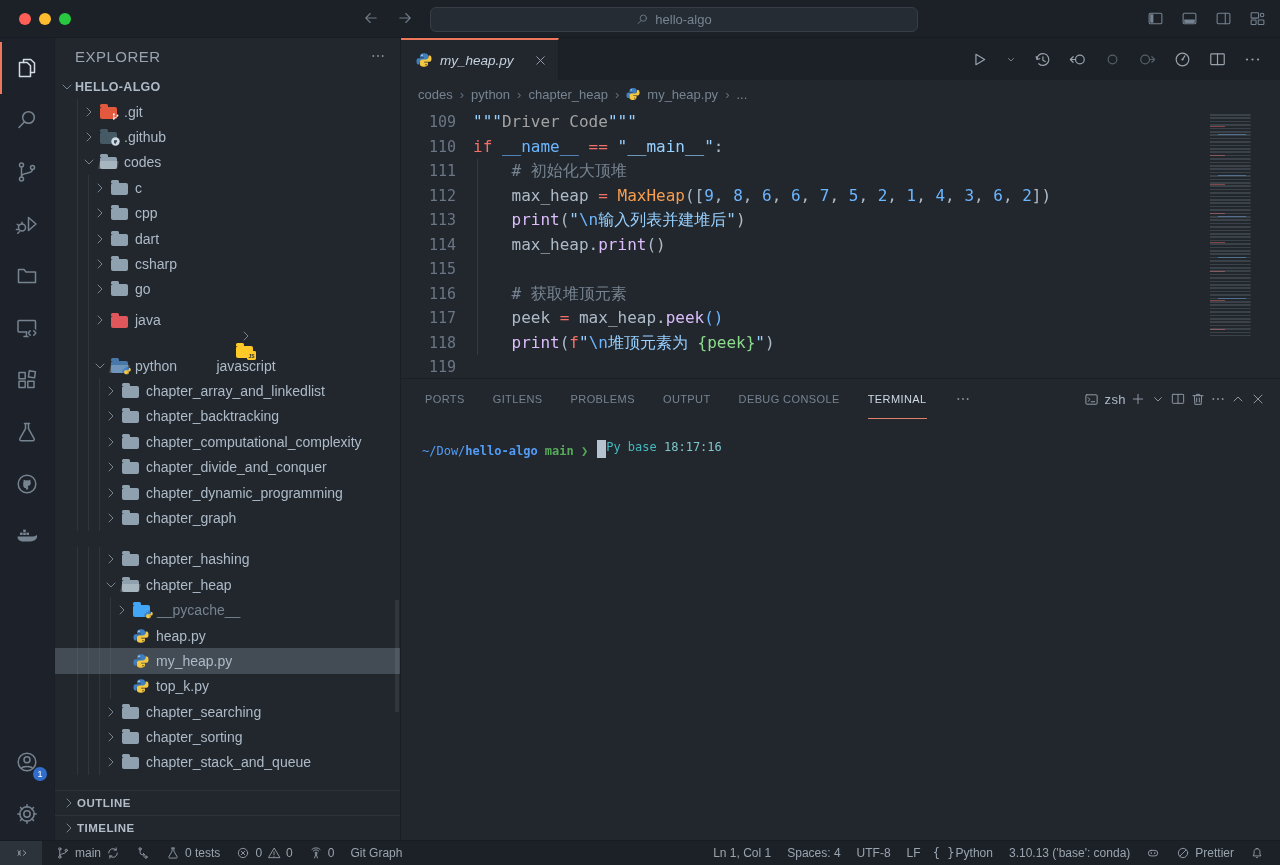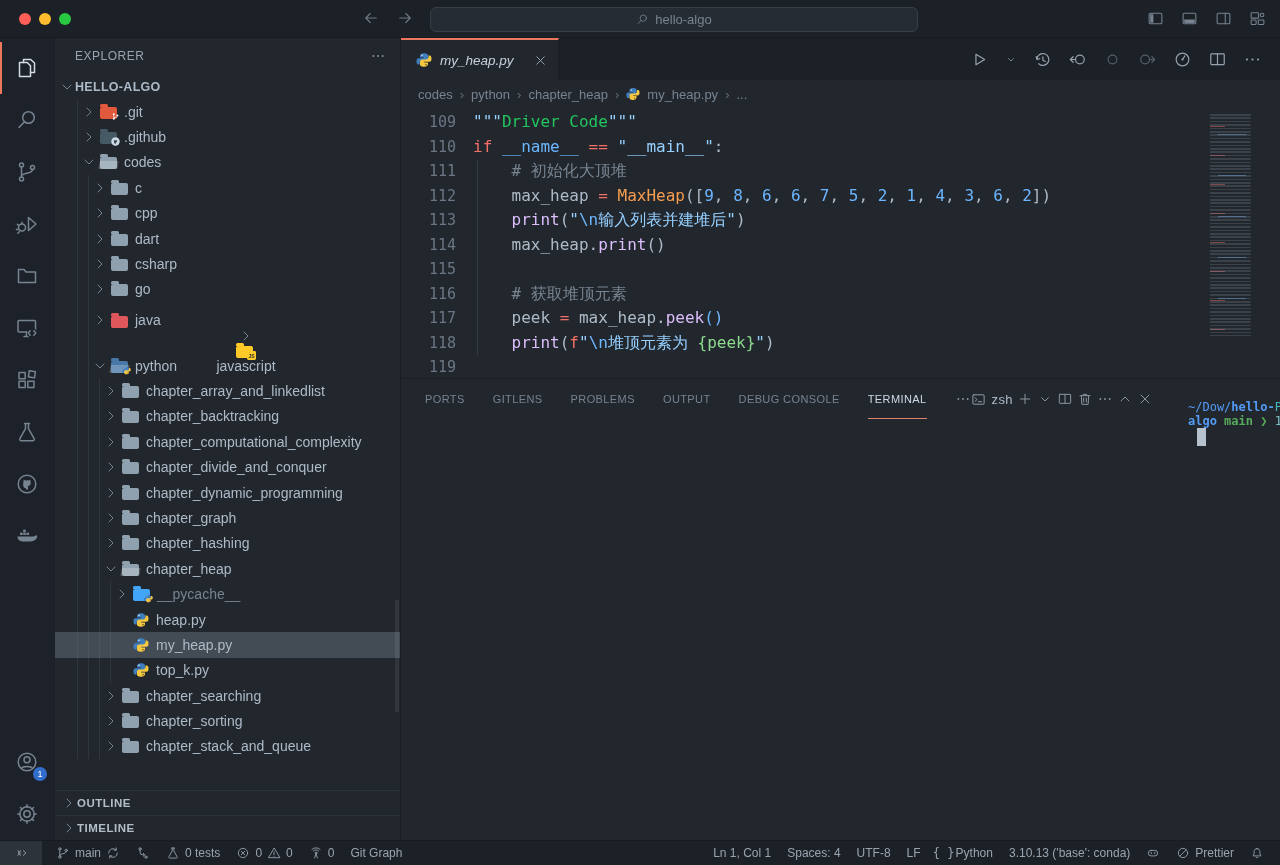--- a/index.html
+++ b/index.html
@@ -23,21 +23,21 @@
 .main{display:flex;height:802px}
 .activitybar{width:55px;background:#1d222a;border-right:1px solid #1a1f26;display:flex;flex-direction:column;align-items:center;padding-top:4px}
 .ab-item{width:54px;height:52px;display:flex;align-items:center;justify-content:center;color:#768390;position:relative;cursor:pointer}
 .ab-item.active{color:#d4dbe3;box-shadow:inset 2px 0 0 #ec775c}
 .ab-item .ico{width:24px;height:24px}
 .ab-bottom{margin-top:auto}
 .nbadge{position:absolute;right:7px;bottom:7px;background:#316dca;color:#fff;font-size:9px;width:14px;height:14px;border-radius:50%;display:flex;align-items:center;justify-content:center}
 
 
 .sidebar{width:345px;background:#22272e;display:flex;flex-direction:column;position:relative}
-.sb-header{height:36px;flex:none;display:flex;align-items:center;justify-content:space-between;padding:0 14px 0 20px;font-size:12px;letter-spacing:.5px;color:#9aa4af}
+.sb-header{height:36px;flex:none;display:flex;align-items:center;justify-content:space-between;padding:0 14px 0 20px;font-size:15px;letter-spacing:.5px;color:#9aa4af}
 .sb-header .ico{width:16px;height:16px;color:#8b95a0}
 .tree{flex:none}
 .trow{height:25.4px;display:flex;align-items:center;font-size:14px;cursor:pointer;color:#adbac7;white-space:nowrap;background-repeat:no-repeat}
 .trow.selected{background-color:#434c55}
 .trow.dim .lbl{color:#768390}
 .trow.root{font-weight:bold;font-size:12.5px;letter-spacing:.3px;height:25px}
 .chev{width:16px;height:16px;color:#768390;flex:none}
 .spacer{width:16px;flex:none}
 .fwrap{width:17px;height:14px;margin:0 7px 0 3px;position:relative;flex:none}
 .fld{width:17px;height:12px;border-radius:2px;position:absolute;bottom:0;left:0}
@@ -59,34 +59,34 @@
 .ed-actions{margin-left:auto;display:flex;align-items:center;gap:16px;padding-right:18px;color:#98a2ad}
 .ed-actions .ico{width:19px;height:19px}
 .ed-actions .dimmed{color:#565f68}
 .breadcrumbs{height:28px;flex:none;display:flex;align-items:center;padding-left:17px;font-size:13px;color:#768390;gap:7px}
 .bc-sep{color:#636e7b}
 .breadcrumbs .pyico{width:14px;height:14px;margin:0}
 .codewrap{position:relative;flex:1;overflow:hidden;font-family:"DejaVu Sans Mono",monospace;font-size:16px;padding-top:2px}
 .cline{height:24.5px;display:flex;line-height:24.5px;white-space:pre}
 .ln{width:55px;text-align:right;color:#6b7684;flex:none;font-size:15px}
 .lt{padding-left:17px}
-.tk-kw{color:#f47067}.tk-const{color:#6cb6ff}.tk-str{color:#96d0ff}.tk-strc{color:#22c55e}
+.tk-kw{color:#f47067}.tk-const{color:#6cb6ff}.tk-str{color:#96d0ff}.tk-strc{color:#a3a3a3}
 .tk-cm{color:#768390}.tk-cls{color:#f69d50}.tk-num{color:#6cb6ff}.tk-fn{color:#dcbdfb}
 .tk-esc{color:#6cb6ff}.tk-grn{color:#8ddb8c}.tk-pl{color:#adbac7}.tk-brb{color:#6cb6ff}
 .iguide{position:absolute;left:76px;top:51px;width:1px;height:196px;background:#323a43}
 .minimap{position:absolute;right:6px;top:6px;width:70px;height:222px;opacity:.9;
  background-image:
   repeating-linear-gradient(180deg, rgba(173,186,199,.20) 0 1.5px, transparent 1.5px 3.4px),
   repeating-linear-gradient(180deg, transparent 0 9px, rgba(244,112,103,.5) 9px 10.3px, transparent 10.3px 29px),
   repeating-linear-gradient(180deg, transparent 0 14px, rgba(108,182,255,.45) 14px 15.2px, transparent 15.2px 41px);
  background-size:58% 100%,22% 100%,40% 100%;
  background-position:6px 0,6px 3px,14px 6px;background-repeat:no-repeat}
 
 
-.panel{height:462px;flex:none;border-top:1px solid #1a1f26;display:flex;flex-direction:row;background:#22272e}
+.panel{height:462px;flex:none;border-top:1px solid #1a1f26;display:flex;flex-direction:column;background:#22272e}
 .ptabs{height:40px;flex:none;display:flex;align-items:stretch;padding:0 14px 0 24px;font-size:11px;letter-spacing:.4px;color:#768390}
 .ptab{margin-right:28px;display:flex;align-items:center;border-bottom:1px solid transparent;cursor:pointer}
 .ptab.active{color:#cdd9e5;border-bottom-color:#e0826b}
 .pt-more{display:flex;align-items:center;color:#8b95a0}
 .pt-more .ico{width:16px;height:16px}
 .pright{margin-left:auto;display:flex;align-items:center;gap:4px;color:#8b95a0}
 .pright .ico{width:16px;height:16px}
 .zshbox{display:flex;gap:6px;align-items:center;color:#adbac7;font-size:13px}
 .zshbox .ico{width:15px;height:15px;color:#98a2ad}
 .term{flex:1;padding:21px 8px 0 21px;font-family:"DejaVu Sans Mono",monospace;font-size:12px;display:flex;align-items:flex-start}
@@ -509,21 +509,21 @@
           <span class="ico chev">
             <svg viewBox="0 0 24 24">
               <path fill="none" stroke="currentColor" stroke-width="1.5" stroke-linecap="round" stroke-linejoin="round" d="m9 6 6 6-6 6"></path>
             </svg>
           </span>
           <span class="fwrap">
             <span class="fld" style="background: rgb(143, 161, 174);"></span>
           </span>
           <span class="lbl">chapter_graph</span>
         </div>
-        <div class="trow" style="padding-left: 48px; background-image: linear-gradient(rgba(118, 131, 146, 0.16), rgba(118, 131, 146, 0.16)), linear-gradient(rgba(118, 131, 146, 0.16), rgba(118, 131, 146, 0.16)), linear-gradient(rgba(118, 131, 146, 0.16), rgba(118, 131, 146, 0.16)); background-position: 22px 0px, 33px 0px, 44px 0px; background-size: 1px 100%, 1px 100%, 1px 100%;">
+        <div class="trow" style="padding-left: 48px; background-image: linear-gradient(rgba(118, 131, 146, 0.16), rgba(118, 131, 146, 0.16)), linear-gradient(rgba(118, 131, 146, 0.16), rgba(118, 131, 146, 0.16)), linear-gradient(rgba(118, 131, 146, 0.16), rgba(118, 131, 146, 0.16)); background-position: 22px 0px, 33px 0px, 44px 0px; background-size: 1px 100%, 1px 100%, 1px 100%; margin-top: 16px;">
           <span class="ico chev">
             <svg viewBox="0 0 24 24">
               <path fill="none" stroke="currentColor" stroke-width="1.5" stroke-linecap="round" stroke-linejoin="round" d="m9 6 6 6-6 6"></path>
             </svg>
           </span>
           <span class="fwrap">
             <span class="fld" style="background: rgb(143, 161, 174);"></span>
           </span>
           <span class="lbl">chapter_hashing</span>
         </div>

